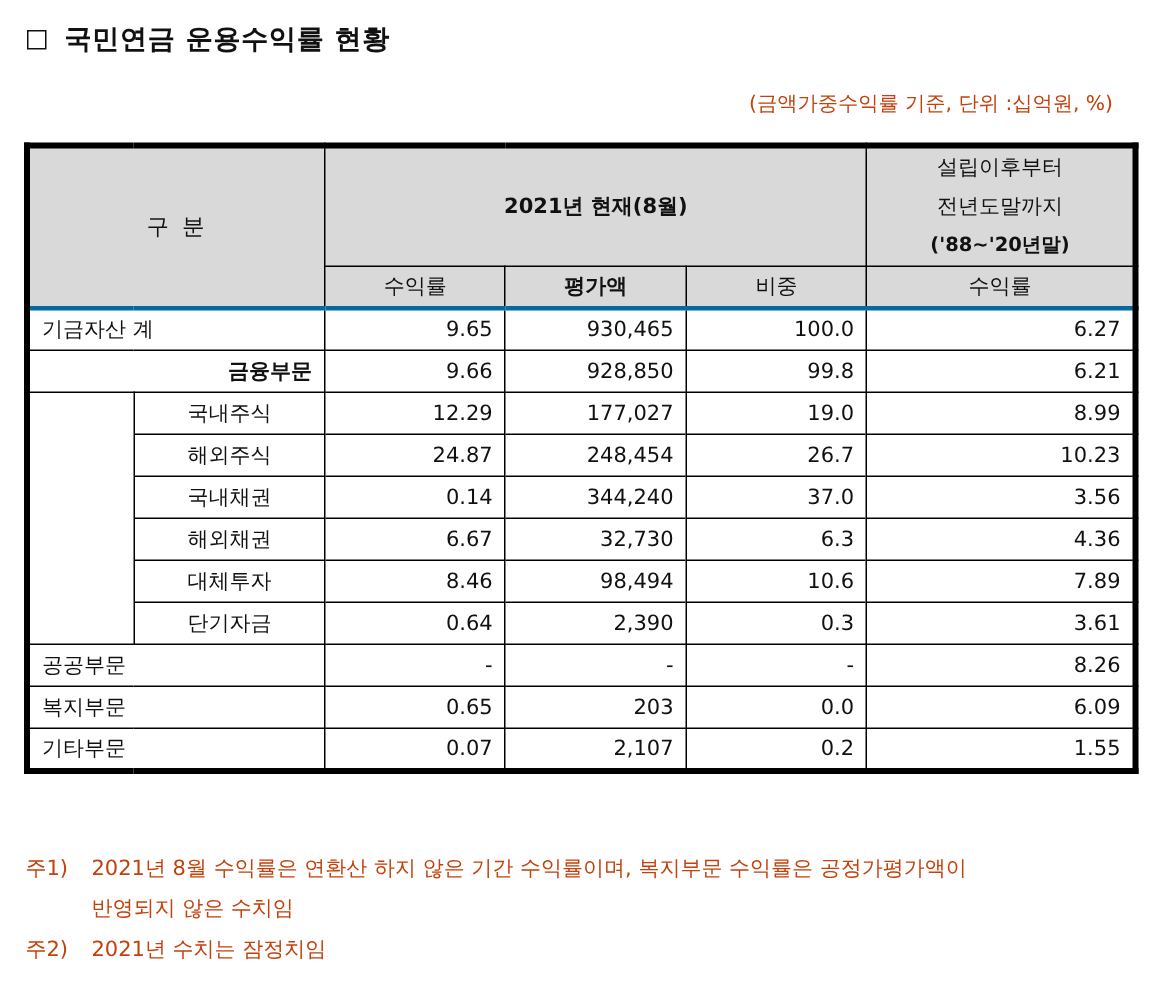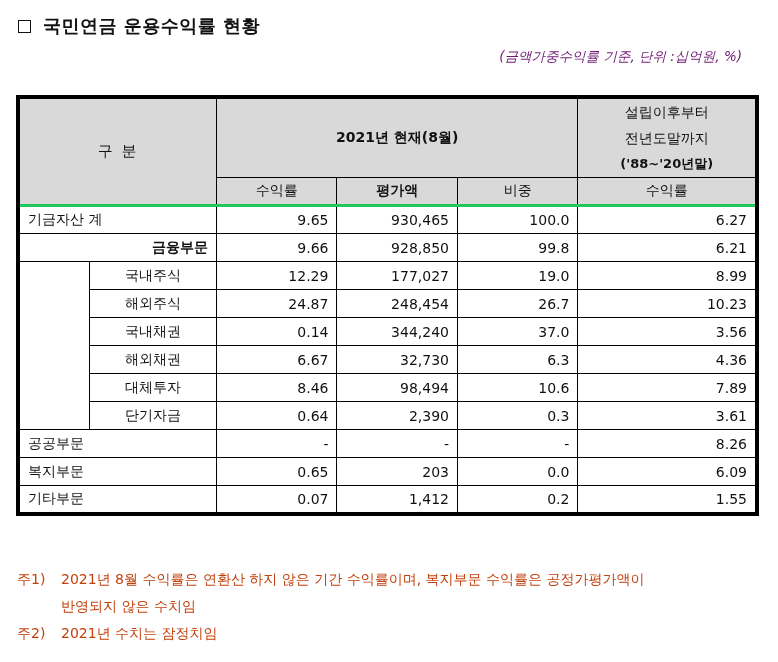--- a/index.html
+++ b/index.html
@@ -11,38 +11,38 @@
   .title {
     position: absolute; left: 18px; top: 14px;
     font-size: 18px; font-weight: bold; letter-spacing: 0.5px;
     display: flex; align-items: center;
   }
   .title .box {
     display: inline-block; width: 13px; height: 13px; border: 1.5px solid #111;
     margin-right: 12px; box-sizing: border-box;
   }
   .unit {
-    position: absolute; right: 36px; top: 48px; font-size: 13.5px; color: #701a75; font-style: italic;
+    position: absolute; right: 36px; top: 60px; font-size: 13.5px; color: #c2410c;
   }
   table.main {
     position: absolute; left: 16px; top: 95px;
     width: 743px; border-collapse: collapse;
     border: 4px solid #000;
     font-size: 14px;
   }
   table.main td, table.main th {
     border: 1px solid #000; padding: 0 8px; height: 28px; box-sizing: border-box;
   }
   th { background: #d9d9d9; font-weight: bold; text-align: center; }
   th.sub { font-weight: normal; height: 33px; border-top: 3px solid #000; }
   th.big { height: 87px; }
   th.gubun { font-weight: normal; font-size: 15px; letter-spacing: 2px; }
   th.since { font-weight: normal; line-height: 26px; font-size: 14px; }
   th.since .p { font-weight: bold; font-size: 13px; }
-  tr.first td { border-top: 3px solid #22c55e; }
+  tr.first td { border-top: 3px solid #0369a1; }
   td.num { text-align: right; }
   td.lbl-total { text-align: left; }
   td.lbl-fin { text-align: right; font-weight: bold; }
   td.lbl-sub { text-align: center; border-left: none; }
   td.spacer { border-right: none; padding: 0; width: 72px; }
   tr.dash td.dashable { border-bottom: 1px dashed #000; }
   tr.dash td.spacer { border-bottom: none; }
   tr.subrow td.spacer { border-top: none; }
   .notes {
     position: absolute; left: 17px; top: 566px; font-size: 14px; line-height: 27px; color: #c2410c;
@@ -160,21 +160,21 @@
   <tr>
     <td class="lbl-total" colspan="2">복지부문</td>
     <td class="num">0.65</td>
     <td class="num">203</td>
     <td class="num">0.0</td>
     <td class="num">6.09</td>
   </tr>
   <tr>
     <td class="lbl-total" colspan="2">기타부문</td>
     <td class="num">0.07</td>
-    <td class="num">1,412</td>
+    <td class="num">2,107</td>
     <td class="num">0.2</td>
     <td class="num">1.55</td>
   </tr>
 </tbody>
   </table>
 
 <div class="notes">
   <div class="note-row">
     <span class="note-key">주1)</span>
     <span>2021년 8월 수익률은 연환산 하지 않은 기간 수익률이며, 복지부문 수익률은 공정가평가액이</span>

